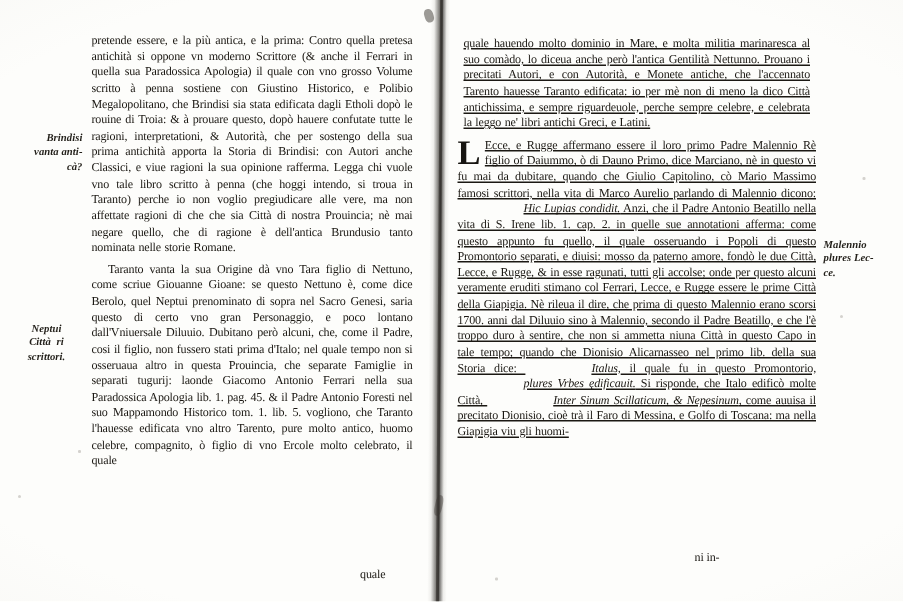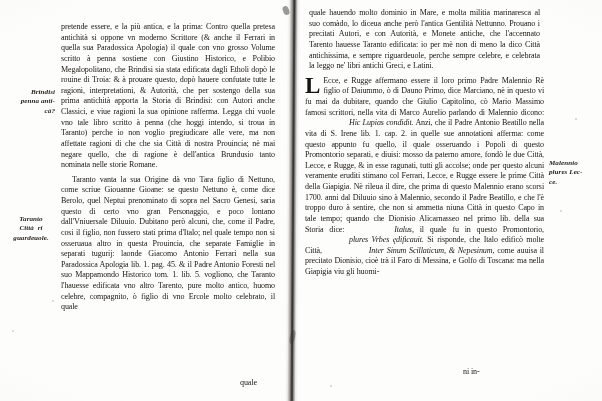--- a/index.html
+++ b/index.html
@@ -93,22 +93,23 @@
     word-spacing: 0.4px;
     -webkit-font-smoothing: none;
   }
   .tb-left {
     left: 57px;
     top: 18px;
     width: 222px;
   }
   .tb-right {
     left: 6px;
-    top: 4px;
+    top: 20px;
     width: 239px;
+    text-decoration: underline;
   }
 
   .para { margin: 4px; }
   .para + .para { text-indent: 11px; font-family: Liberation Serif, serif; }
 
   .lat { font-style: italic; margin-left: 44px; }
 
   
   .dropcap-para {
     margin: 0;
@@ -178,28 +179,28 @@
 <body>
 
 <div id="page">
 
   <div class="paper-tone"></div>
 
   <div class="col col-left">
 
     <div class="margin-note mn-brindisi">
       <span>Brindisi</span><br>
-      <span>penna anti-</span><br>
+      <span>vanta anti-</span><br>
       <span>cà?</span>
     </div>
 
     <div class="margin-note mn-taranto">
-      <span>Taranto</span><br>
+      <span>Neptui</span><br>
       <span>Città ri</span><br>
-      <span>guardeuole.</span>
+      <span>scrittori.</span>
     </div>
 
     <div class="textblock tb-left">
       <p class="para">pretende essere, e la più antica, e la prima: Contro quella pretesa antichità si oppone vn moderno Scrittore (&amp; anche il Ferrari in quella sua Paradossica Apologia) il quale con vno grosso Volume scritto à penna sostiene con Giustino Historico, e Polibio Megalopolitano, che Brindisi sia stata edificata dagli Etholi dopò le rouine di Troia: &amp; à prouare questo, dopò hauere confutate tutte le ragioni, interpretationi, &amp; Autorità, che per sostengo della sua prima antichità apporta la Storia di Brindisi: con Autori anche Classici, e viue ragioni la sua opinione rafferma. Legga chi vuole vno tale libro scritto à penna (che hoggi intendo, si troua in Taranto) perche io non voglio pregiudicare alle vere, ma non affettate ragioni di che che sia Città di nostra Prouincia; nè mai negare quello, che di ragione è dell'antica Brundusio tanto nominata nelle storie Romane.</p>
       <p class="para">Taranto vanta la sua Origine dà vno Tara figlio di Nettuno, come scriue Giouanne Gioane: se questo Nettuno è, come dice Berolo, quel Neptui prenominato di sopra nel Sacro Genesi, saria questo di certo vno gran Personaggio, e poco lontano dall'Vniuersale Diluuio. Dubitano però alcuni, che, come il Padre, cosi il figlio, non fussero stati prima d'Italo; nel quale tempo non si osseruaua altro in questa Prouincia, che separate Famiglie in separati tugurij: laonde Giacomo Antonio Ferrari nella sua Paradossica Apologia lib. 1. pag. 45. &amp; il Padre Antonio Foresti nel suo Mappamondo Historico tom. 1. lib. 5. vogliono, che Taranto l'hauesse edificata vno altro Tarento, pure molto antico, huomo celebre, compagnito, ò figlio di vno Ercole molto celebrato, il quale</p>
     </div>
 
     <div class="catchword cw-left">quale</div>
   </div>
 

